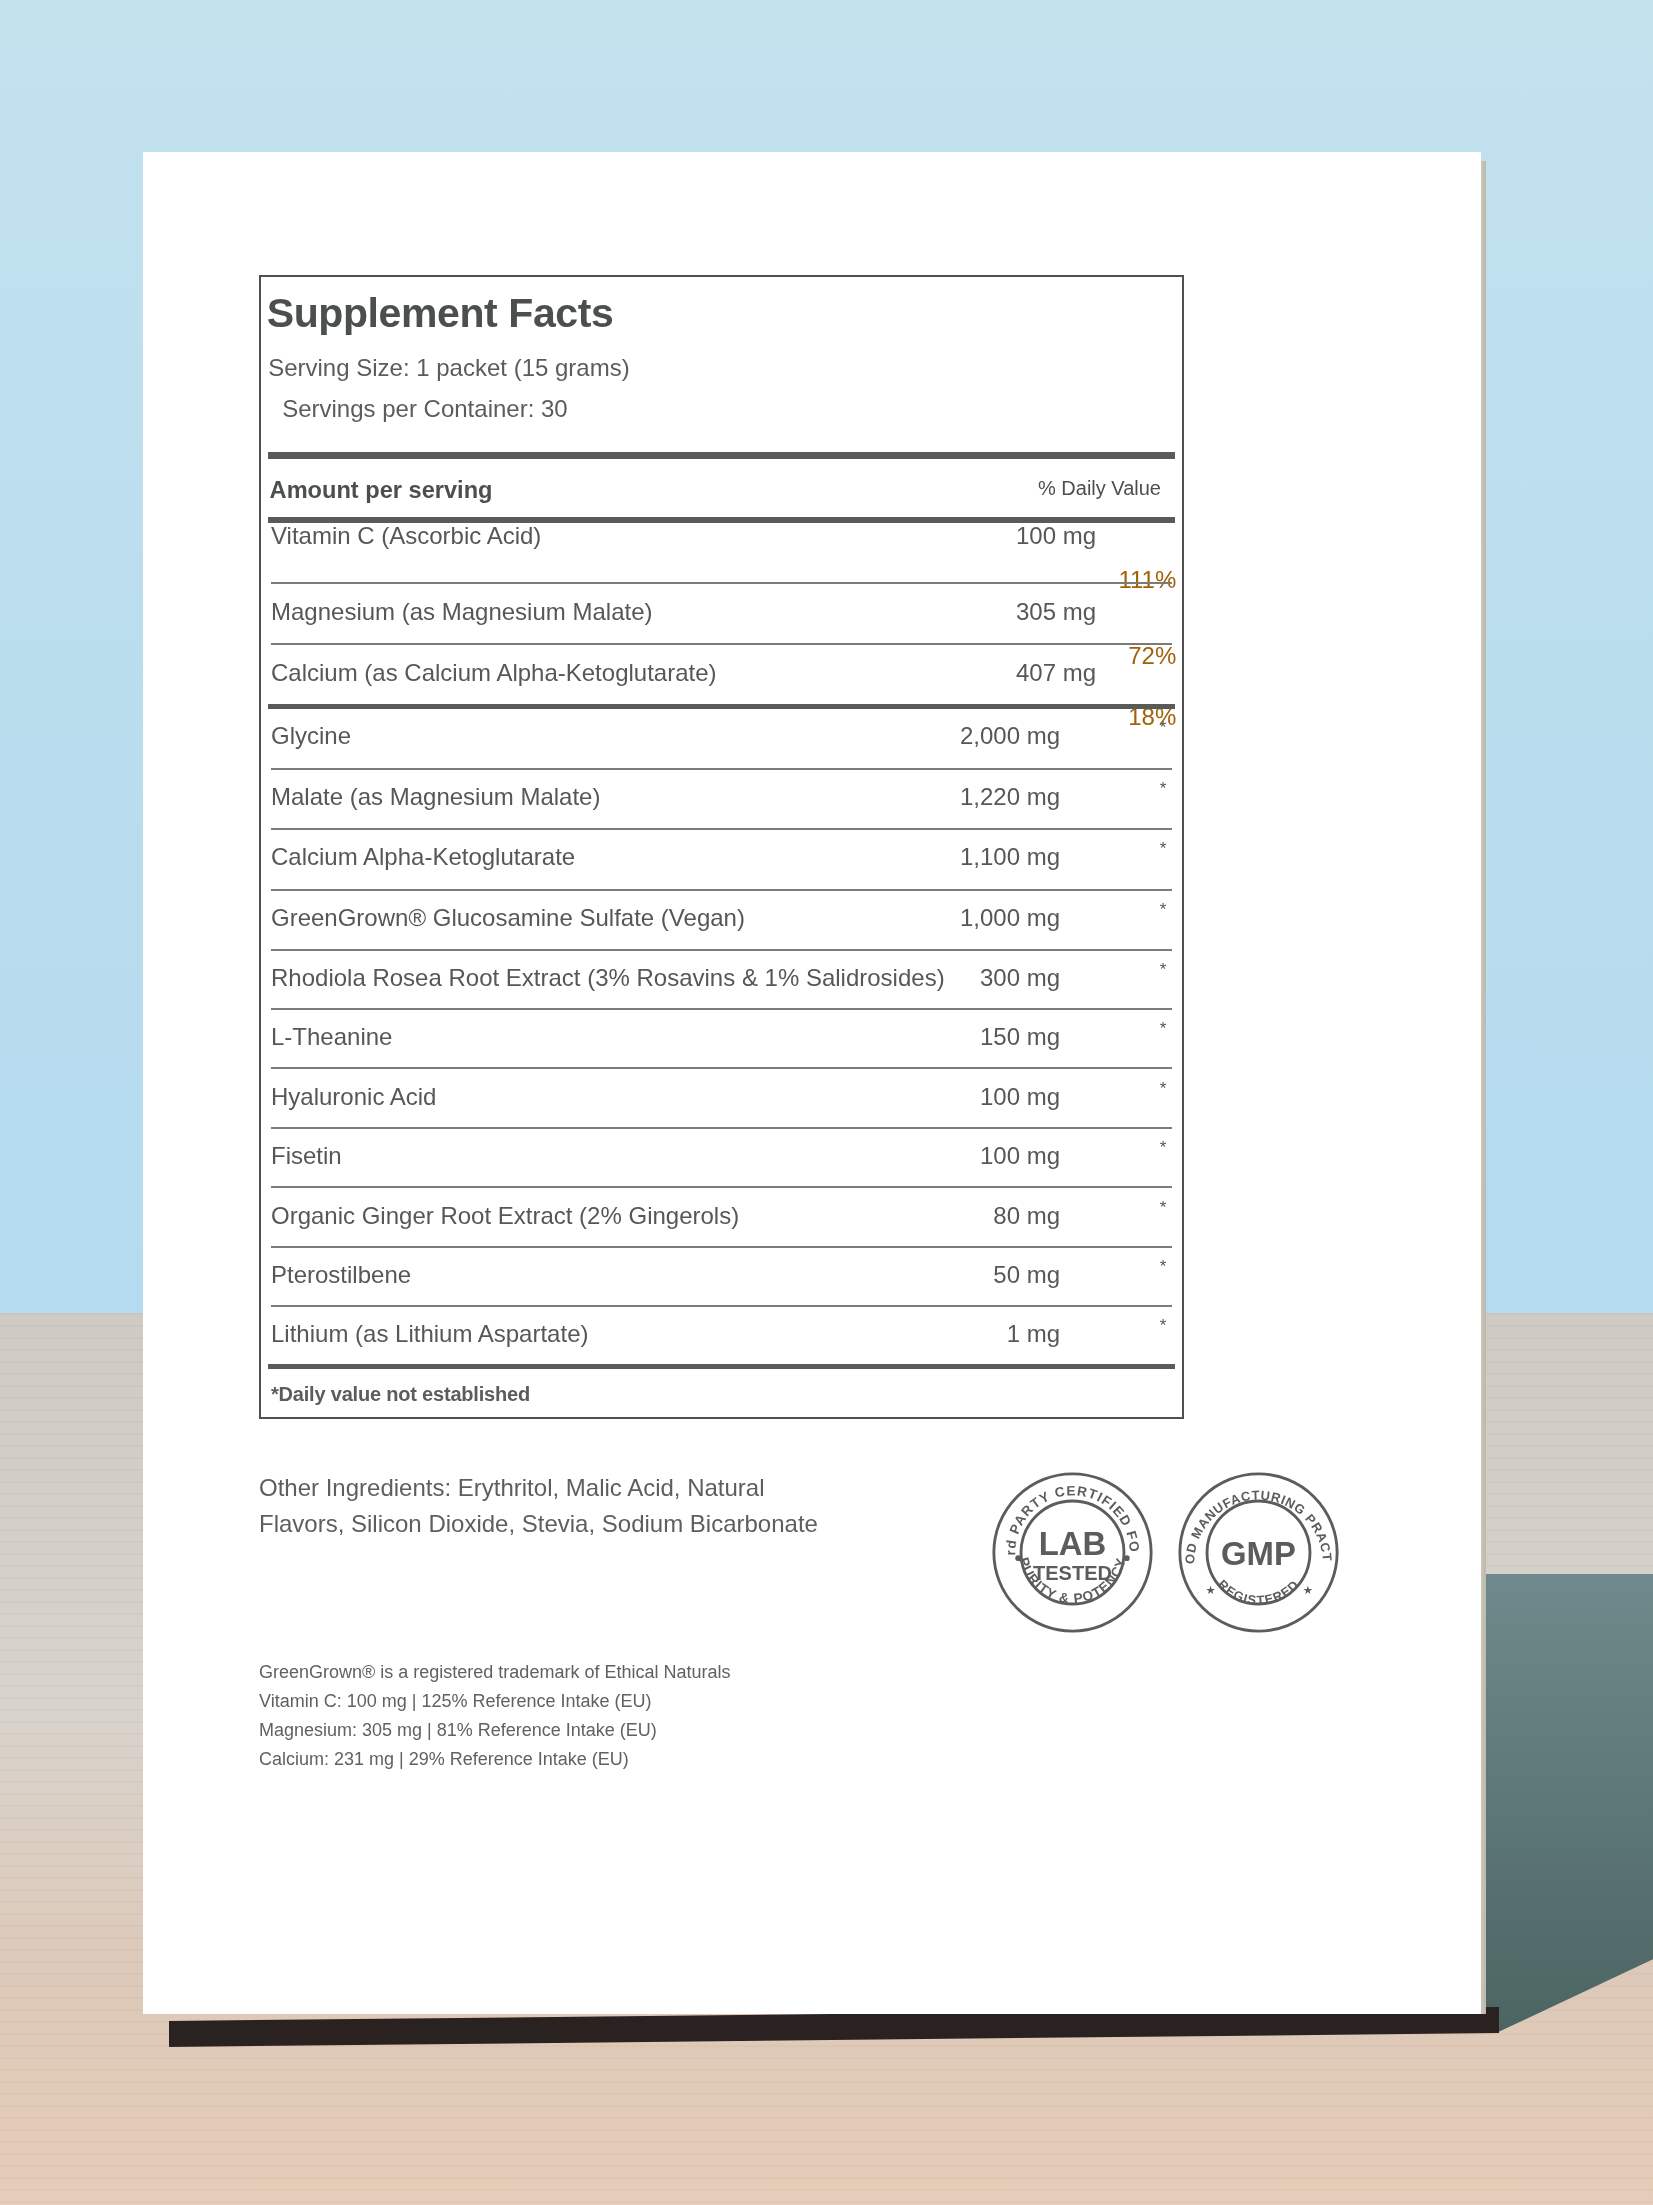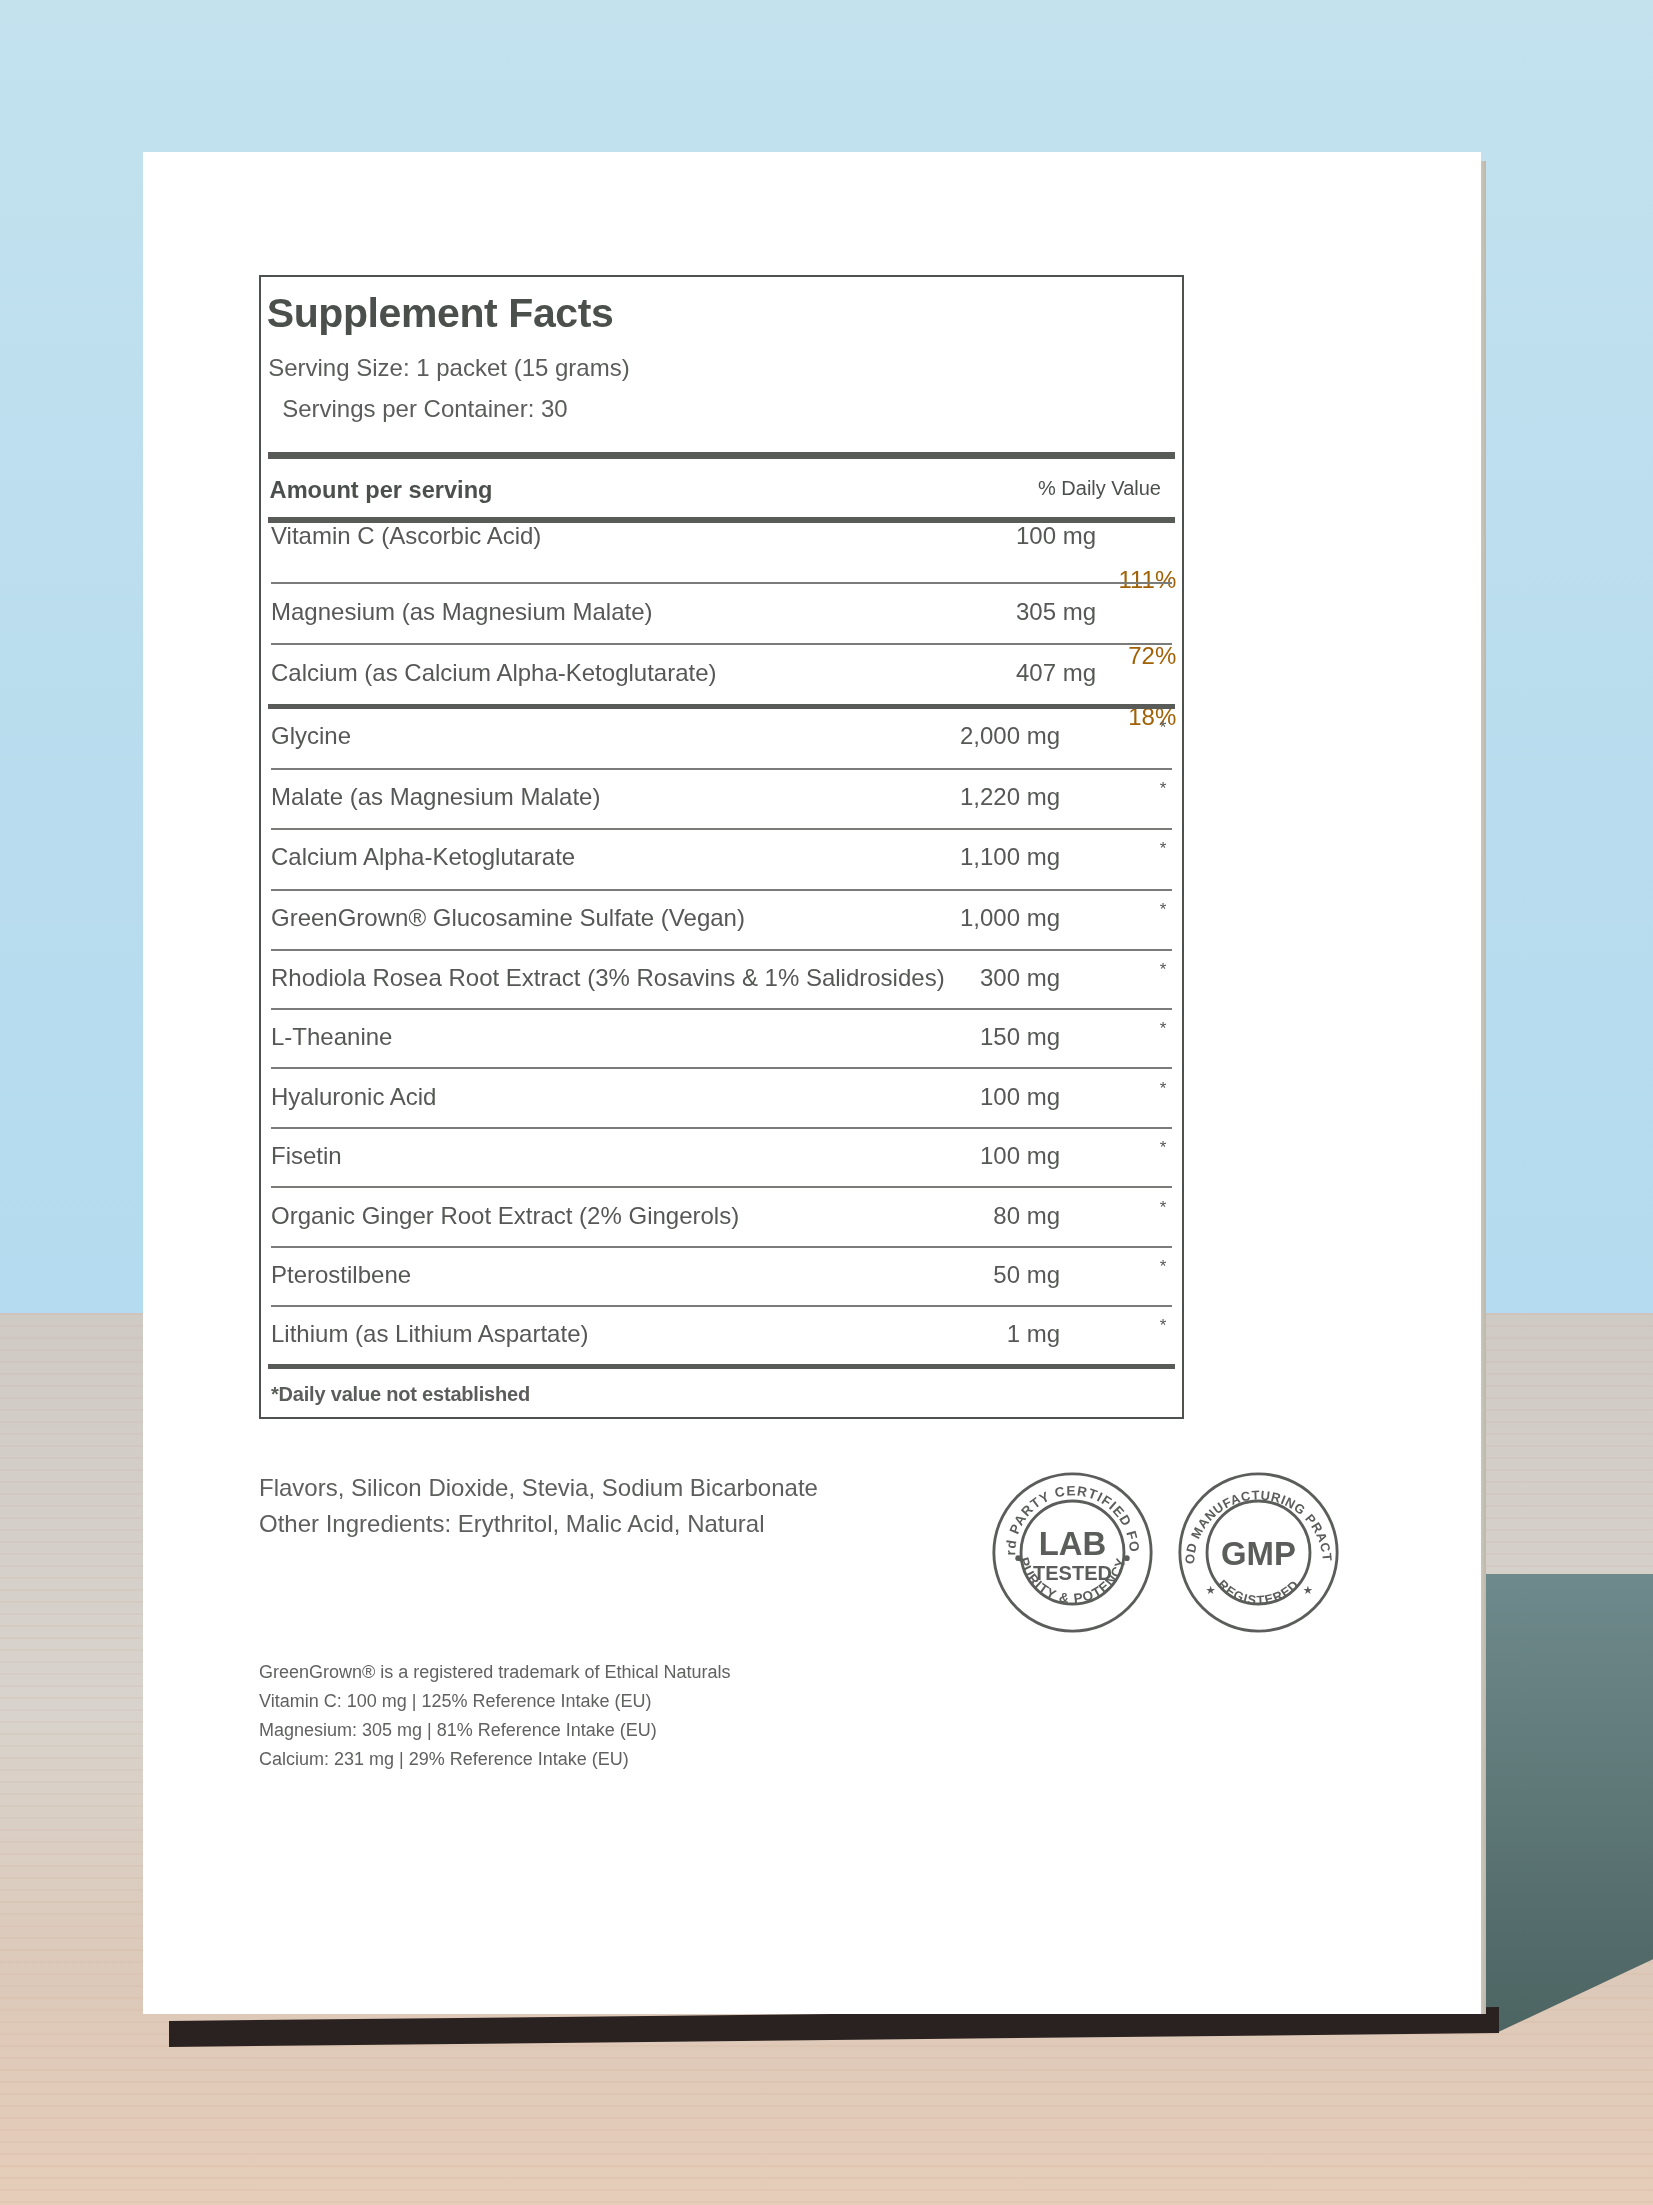--- a/index.html
+++ b/index.html
@@ -163,22 +163,22 @@
     <span class="name">Lithium (as Lithium Aspartate)</span>
     <span class="amt">1 mg</span>
     <span class="star">*</span>
   </div>
   <div class="rule-thick" style="top:1087px; height:5px;"></div>
 
   <div class="footnote" style="top:1106px;">*Daily value not established</div>
 </div>
 
 <div class="other">
+  <div>Other Ingredients: Erythritol, Malic Acid, Natural</div>
   <div>Flavors, Silicon Dioxide, Stevia, Sodium Bicarbonate</div>
-  <div>Other Ingredients: Erythritol, Malic Acid, Natural</div>
 </div>
 
 <div class="notes">
   <div>GreenGrown® is a registered trademark of Ethical Naturals</div>
   <div>Vitamin C: 100 mg | 125% Reference Intake (EU)</div>
   <div>Magnesium: 305 mg | 81% Reference Intake (EU)</div>
   <div>Calcium: 231 mg | 29% Reference Intake (EU)</div>
 </div>
 
 <div class="badge" style="left:991px; top:1471px;">

